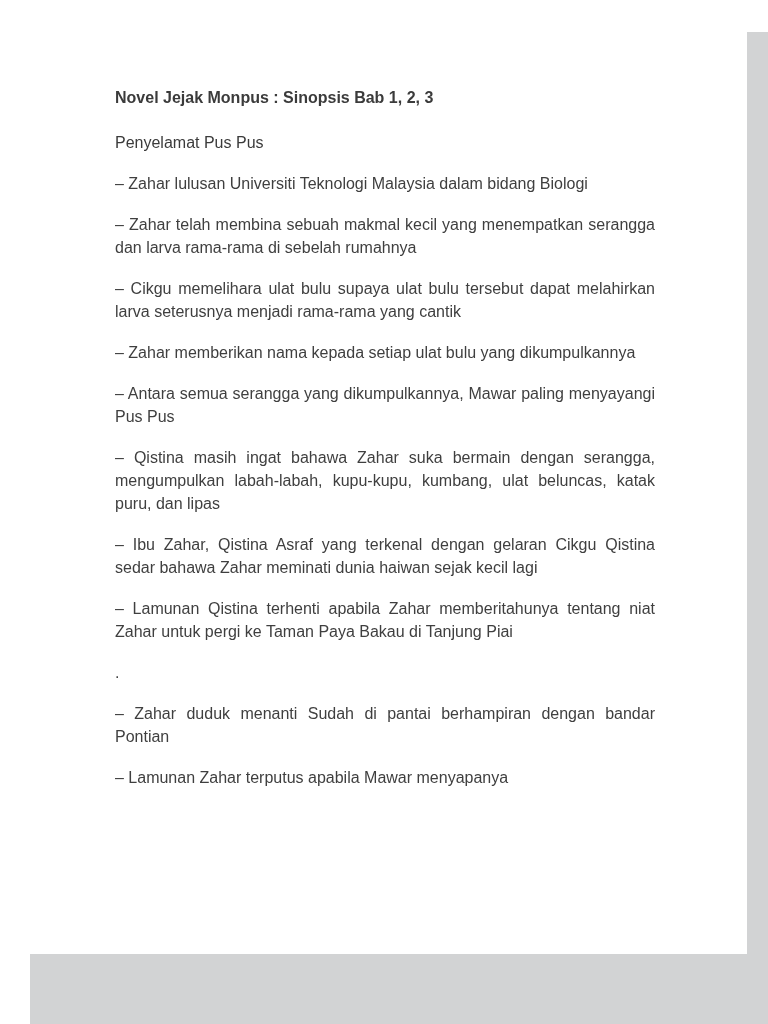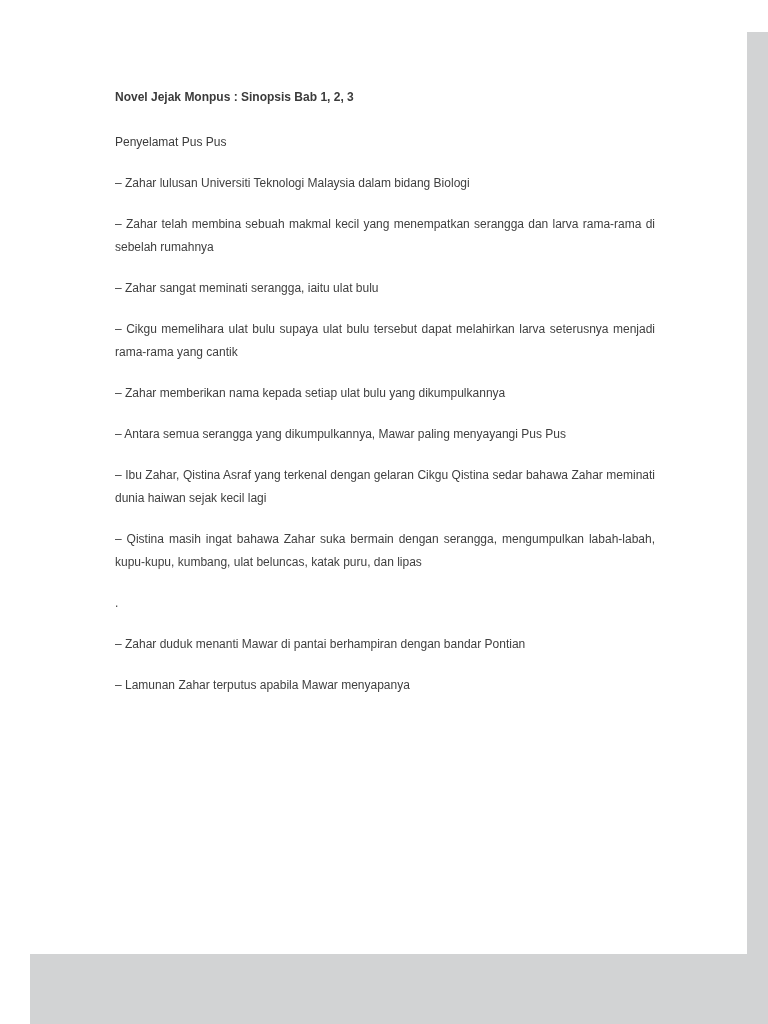--- a/index.html
+++ b/index.html
@@ -28,21 +28,21 @@
     position: absolute;
     left: 0; top: 954px;
     width: 30px; height: 70px;
     background: #ffffff;
   }
   .content {
     position: absolute;
     left: 115px; top: 86px;
     width: 540px;
     color: #3f3f3f;
-    font-size: 12px;
+    font-size: 16px;
     line-height: 23px;
   }
   .doc-title {
     font-weight: bold;
     color: #3b3b3b;
     margin-bottom: 22px;
   }
   .section-heading {
     font-weight: normal;
     color: #3b3b3b;
@@ -63,31 +63,31 @@
 
   <div class="page">
     <div class="content">
 
       <p class="doc-title">Novel Jejak Monpus : Sinopsis Bab 1, 2, 3</p>
 
       <p class="section-heading">Penyelamat Pus Pus</p>
 
       <p class="para">– Zahar lulusan Universiti Teknologi Malaysia dalam bidang Biologi</p>
       <p class="para">– Zahar telah membina sebuah makmal kecil yang menempatkan serangga dan larva rama-rama di sebelah rumahnya</p>
-      <p class="para">– Zahar sangat meminati serangga, iaitu ulat bulu</p>
       <p class="para">– Cikgu memelihara ulat bulu supaya ulat bulu tersebut dapat melahirkan larva seterusnya menjadi rama-rama yang cantik</p>
       <p class="para">– Zahar memberikan nama kepada setiap ulat bulu yang dikumpulkannya</p>
       <p class="para">– Antara semua serangga yang dikumpulkannya, Mawar paling menyayangi Pus Pus</p>
+      <p class="para">– Qistina masih ingat bahawa Zahar suka bermain dengan serangga, mengumpulkan labah-labah, kupu-kupu, kumbang, ulat beluncas, katak puru, dan lipas</p>
       <p class="para">– Ibu Zahar, Qistina Asraf yang terkenal dengan gelaran Cikgu Qistina sedar bahawa Zahar meminati dunia haiwan sejak kecil lagi</p>
-      <p class="para">– Qistina masih ingat bahawa Zahar suka bermain dengan serangga, mengumpulkan labah-labah, kupu-kupu, kumbang, ulat beluncas, katak puru, dan lipas</p>
+      <p class="para">– Lamunan Qistina terhenti apabila Zahar memberitahunya tentang niat Zahar untuk pergi ke Taman Paya Bakau di Tanjung Piai</p>
 
       <p class="para separator">.</p>
 
 
-      <p class="para">– Zahar duduk menanti Mawar di pantai berhampiran dengan bandar Pontian</p>
+      <p class="para">– Zahar duduk menanti Sudah di pantai berhampiran dengan bandar Pontian</p>
       <p class="para">– Lamunan Zahar terputus apabila Mawar menyapanya</p>
 
     </div>
   </div>
 
   <div class="corner-top-right"></div>
   <div class="corner-bottom-left"></div>
 
 </div>
 

